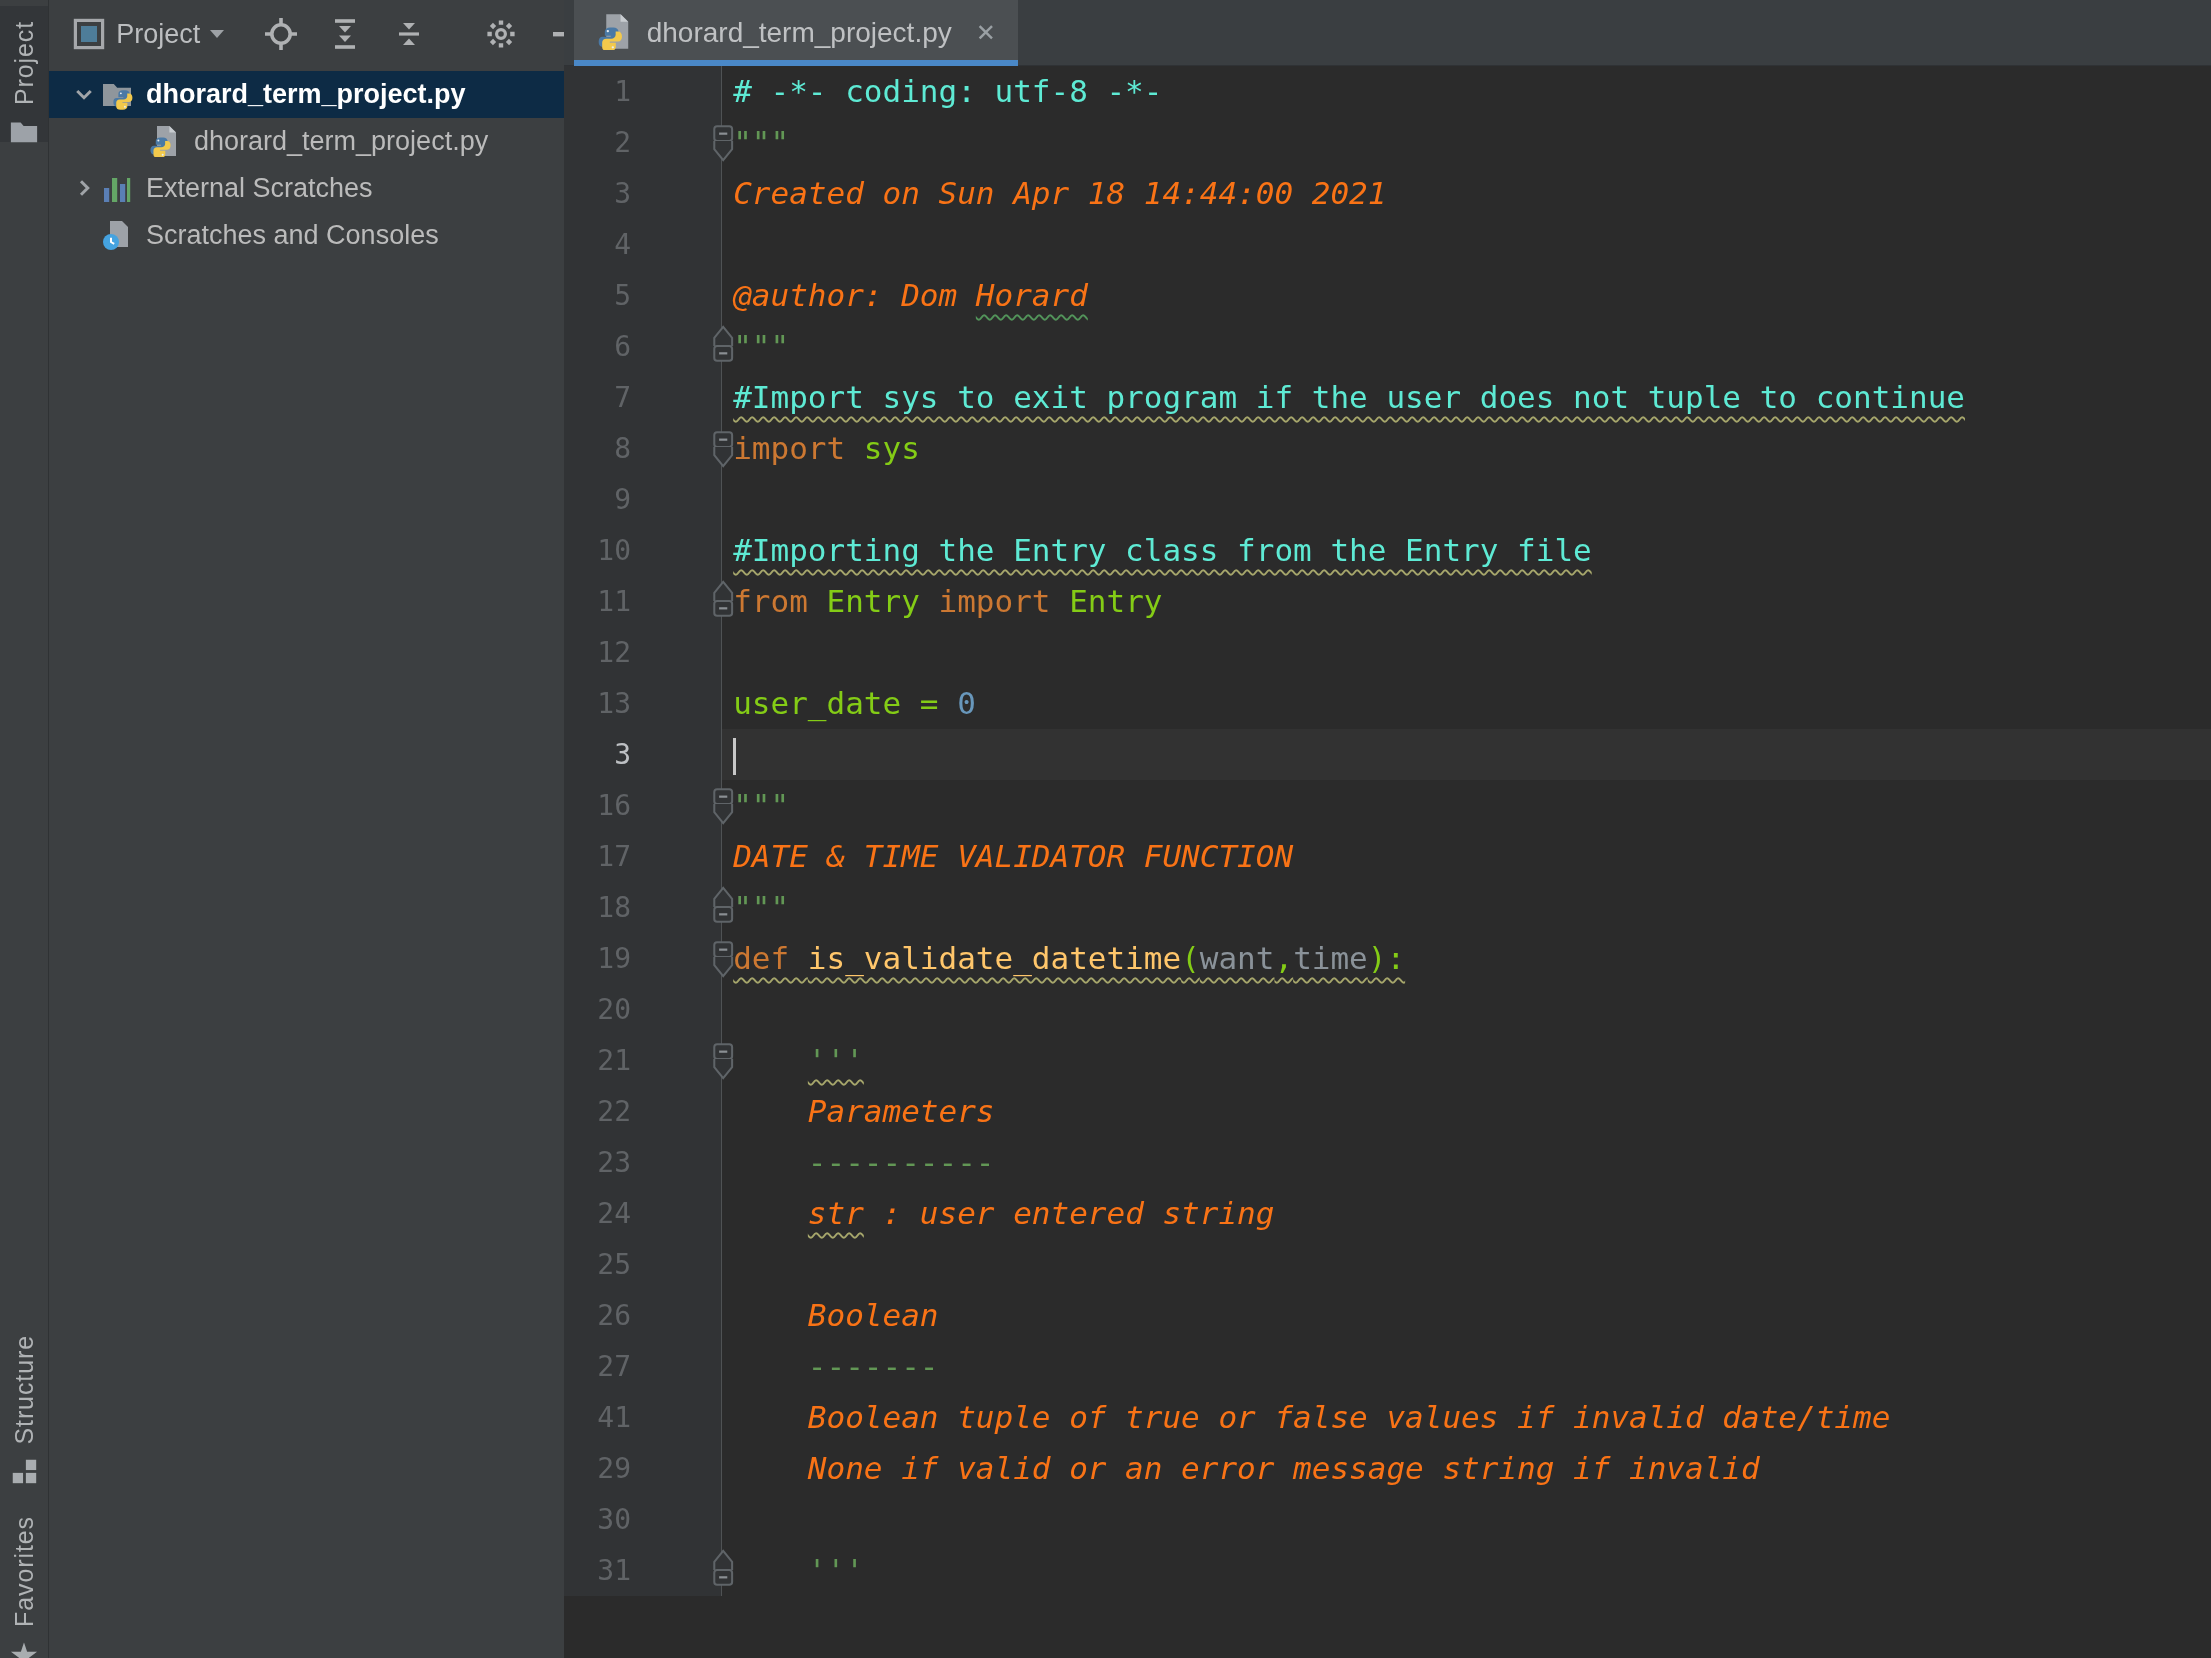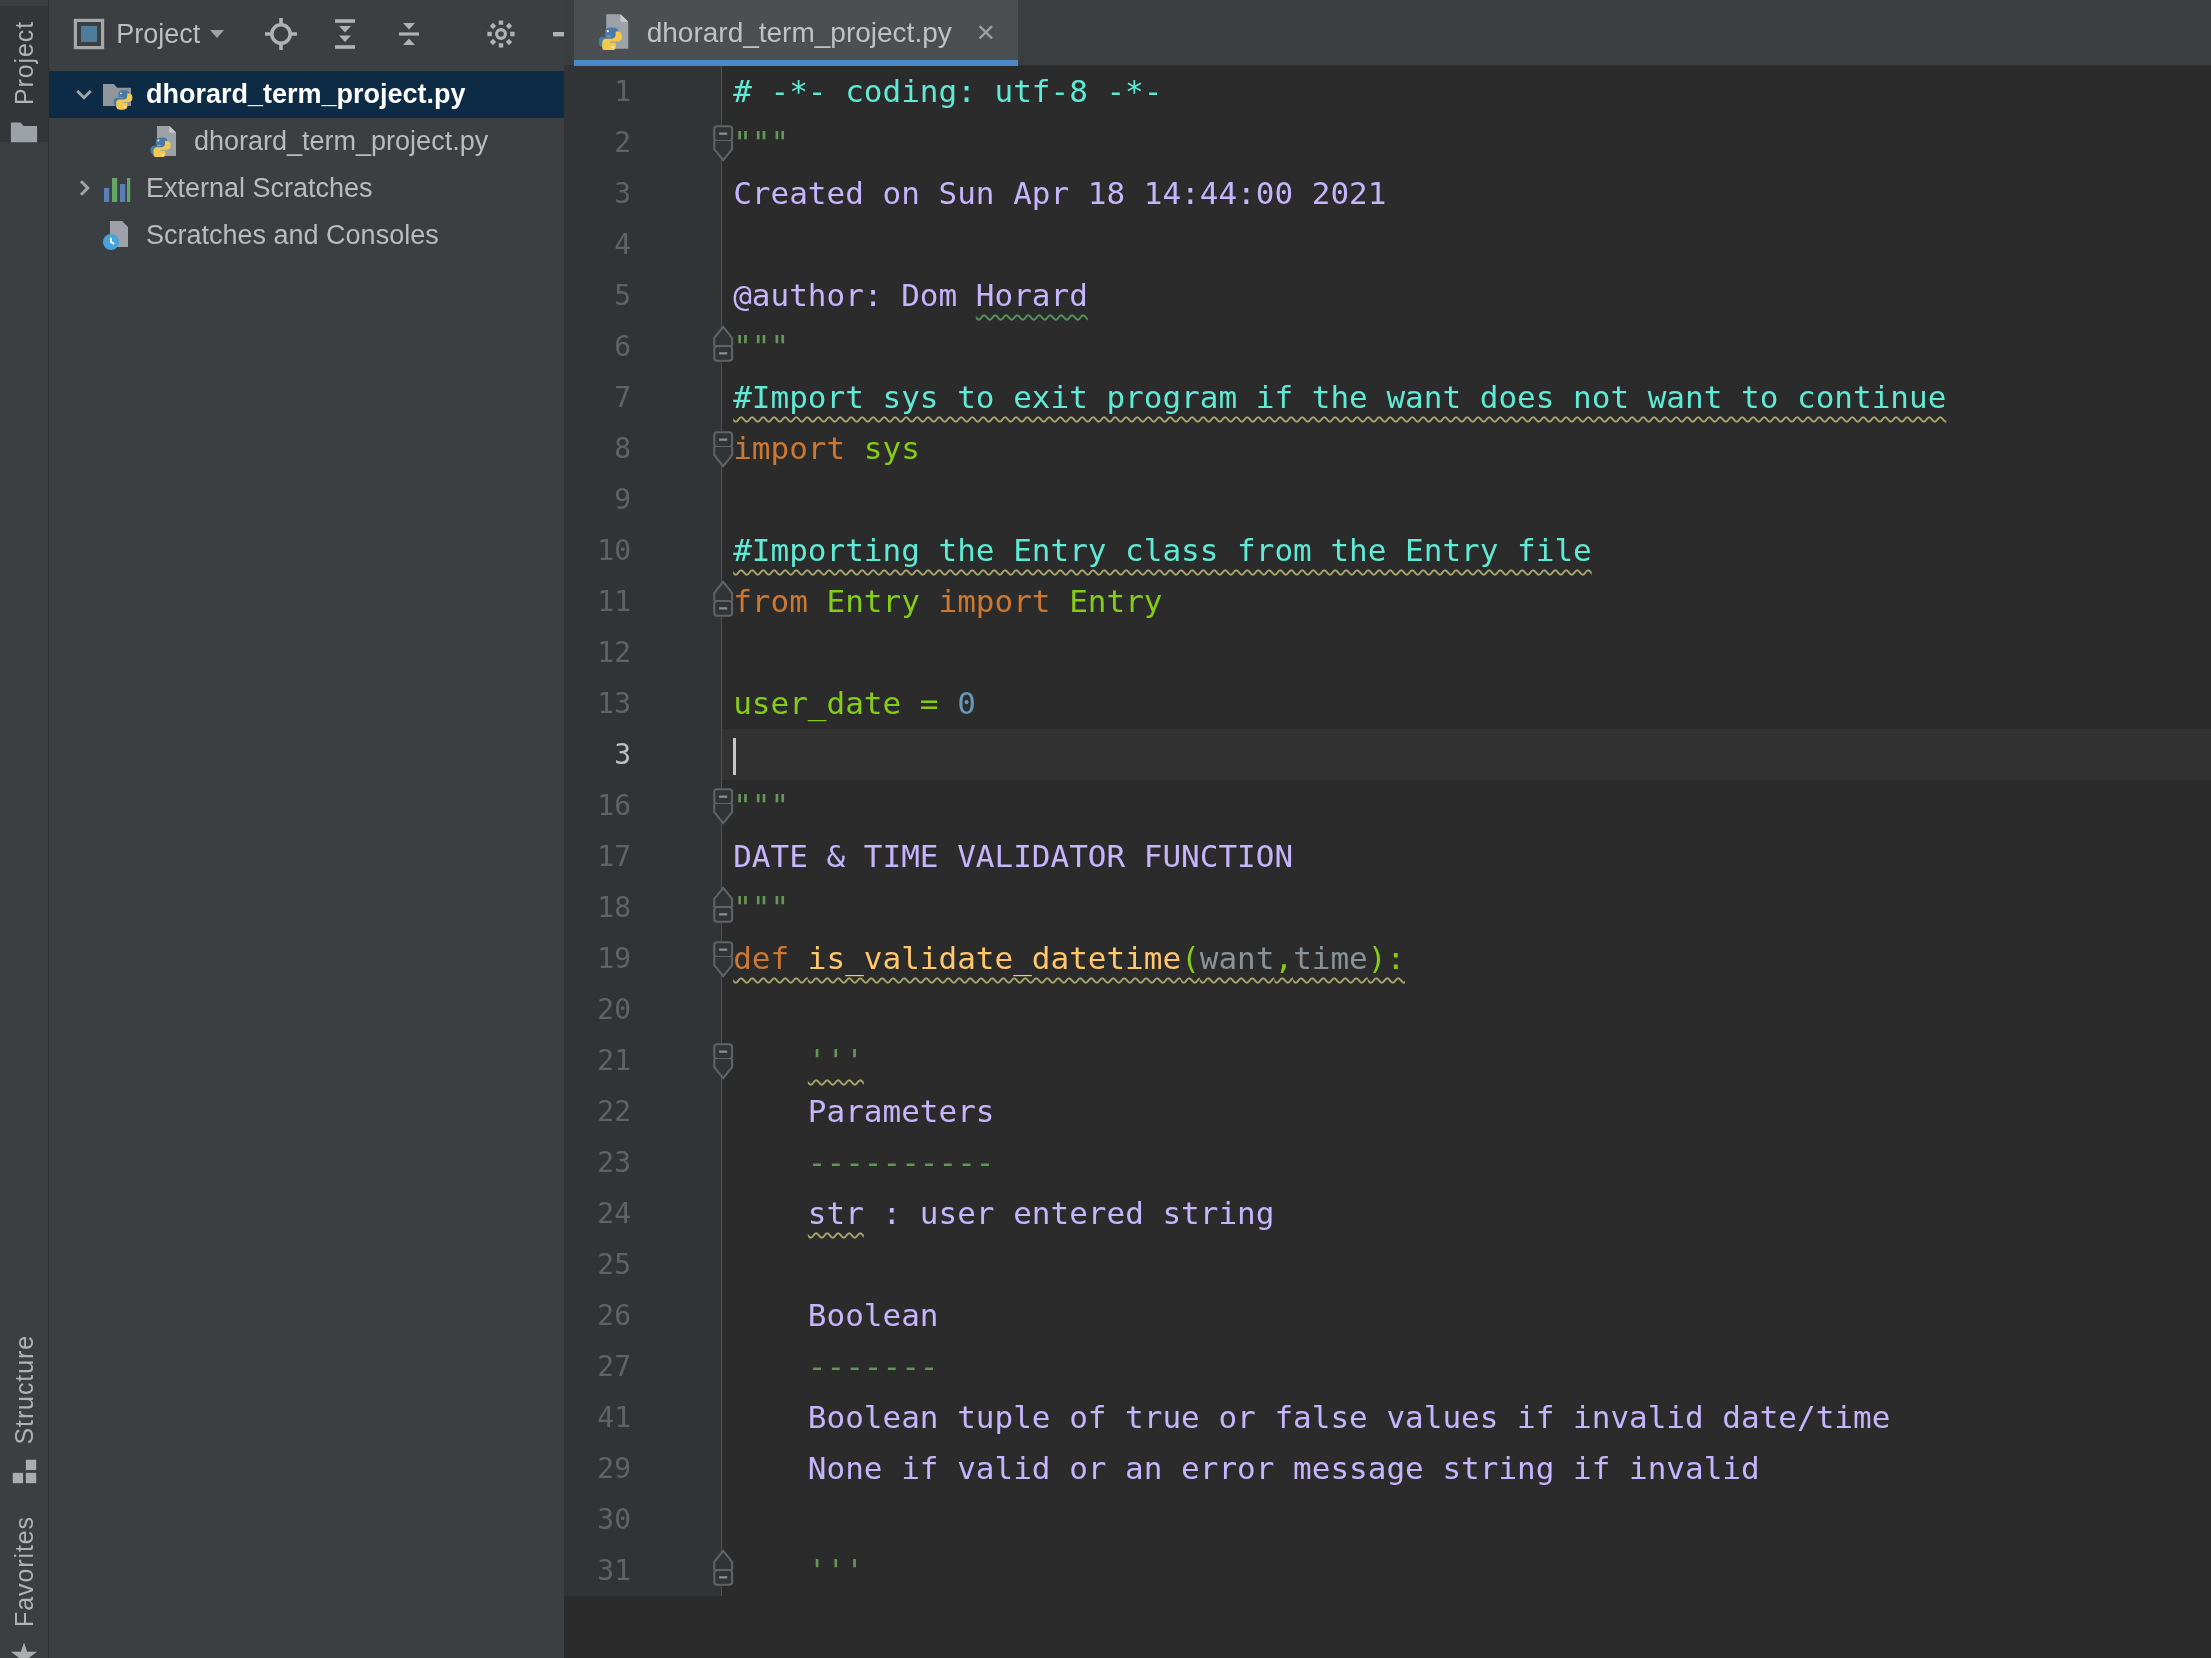--- a/index.html
+++ b/index.html
@@ -48,21 +48,21 @@
   .gutter { width:158px; background:#313335; border-right:1.9px solid #4f5254;
             font-family:"DejaVu Sans Mono", monospace; font-size:28px; line-height:51px;
             color:#606366; text-align:right; padding-right:90px; position:relative; flex:none; }
   .code { flex:1; font-family:"DejaVu Sans Mono", monospace; font-size:31px; line-height:51px;
           white-space:pre; padding-left:11.2px; color:#a9b7c6; }
   .line.current .code { background:#323232; }
   .line.current .gutter { color:#bdc0c3; }
   .fold { position:absolute; right:-13px; z-index:3; }
   .fold.down { top:6.5px; } .fold.up { top:2.8px; }
 
-  .s-cm{color:#5eead4} .s-ds{color:#629755} .s-dsi{color:#c4b5fd;}
+  .s-cm{color:#5eead4} .s-ds{color:#629755} .s-dsi{color:#f97316;font-style:italic}
   .s-kw{color:#cc7832} .s-fn{color:#ffc66b} .s-num{color:#6897bb}
   .s-df{color:#84cc16} .s-pr{color:#8a9299}
   .w-o{text-decoration:underline wavy #a6a66b 2.3px; text-underline-offset:8.4px;}
   .w-g{text-decoration:underline wavy #52945a 2.3px; text-underline-offset:8.4px;}
   .caret { display:inline-block; width:2.8px; height:37px; background:#c8c8c8; vertical-align:middle; }
   .star { color:#a9adb0; font-size:34px; line-height:1; }
 </style>
 </head>
 <body>
 
@@ -245,21 +245,21 @@
       <div class="line">
         <div class="gutter">6<span class="fold up"><svg width="22.4" height="39" viewBox="0 0 12 21">
               <path d="M1.2 11.8V7.4L6 1.6l4.8 5.8v4.4" fill="#313335" stroke="#5f6468" stroke-width="1.1"></path>
               <rect x="1.2" y="11.8" width="9.6" height="8" rx="1.5" fill="#313335" stroke="#5f6468" stroke-width="1.1"></rect>
               <path d="M3.8 15.8h4.4" stroke="#8a8f93" stroke-width="1.2"></path>
             </svg></span></div>
         <div class="code"><span class="s-ds">"""</span></div>
       </div>
       <div class="line">
         <div class="gutter">7</div>
-        <div class="code"><span class="s-cm w-o">#Import sys to exit program if the want does not want to continue</span></div>
+        <div class="code"><span class="s-cm w-o">#Import sys to exit program if the user does not tuple to continue</span></div>
       </div>
       <div class="line">
         <div class="gutter">8<span class="fold down"><svg width="22.4" height="39" viewBox="0 0 12 21">
               <rect x="1.2" y="1.2" width="9.6" height="8" rx="1.5" fill="#313335" stroke="#5f6468" stroke-width="1.1"></rect>
               <path d="M3.8 5.2h4.4" stroke="#8a8f93" stroke-width="1.2"></path>
               <path d="M1.2 9.2v4.4L6 19.4l4.8-5.8V9.2" fill="#313335" stroke="#5f6468" stroke-width="1.1"></path>
             </svg></span></div>
         <div class="code"><span class="s-kw">import</span><span class="s-df"> sys</span></div>
       </div>
       <div class="line">

